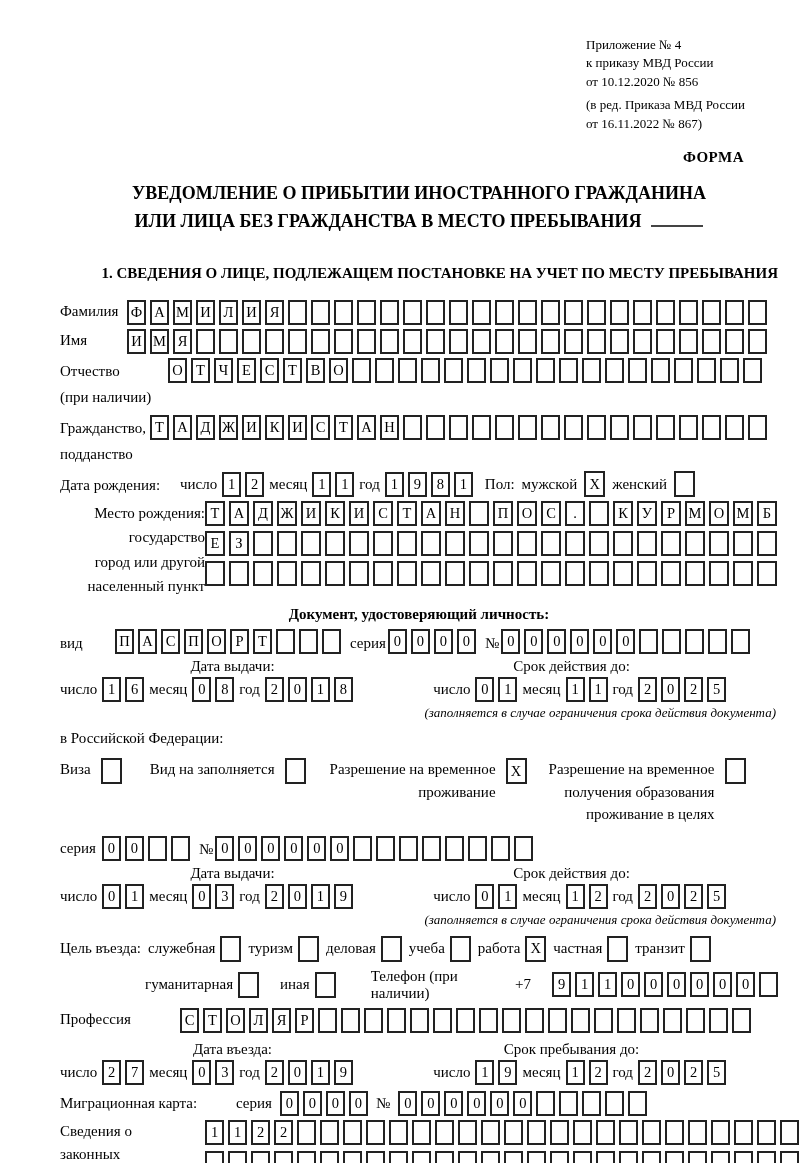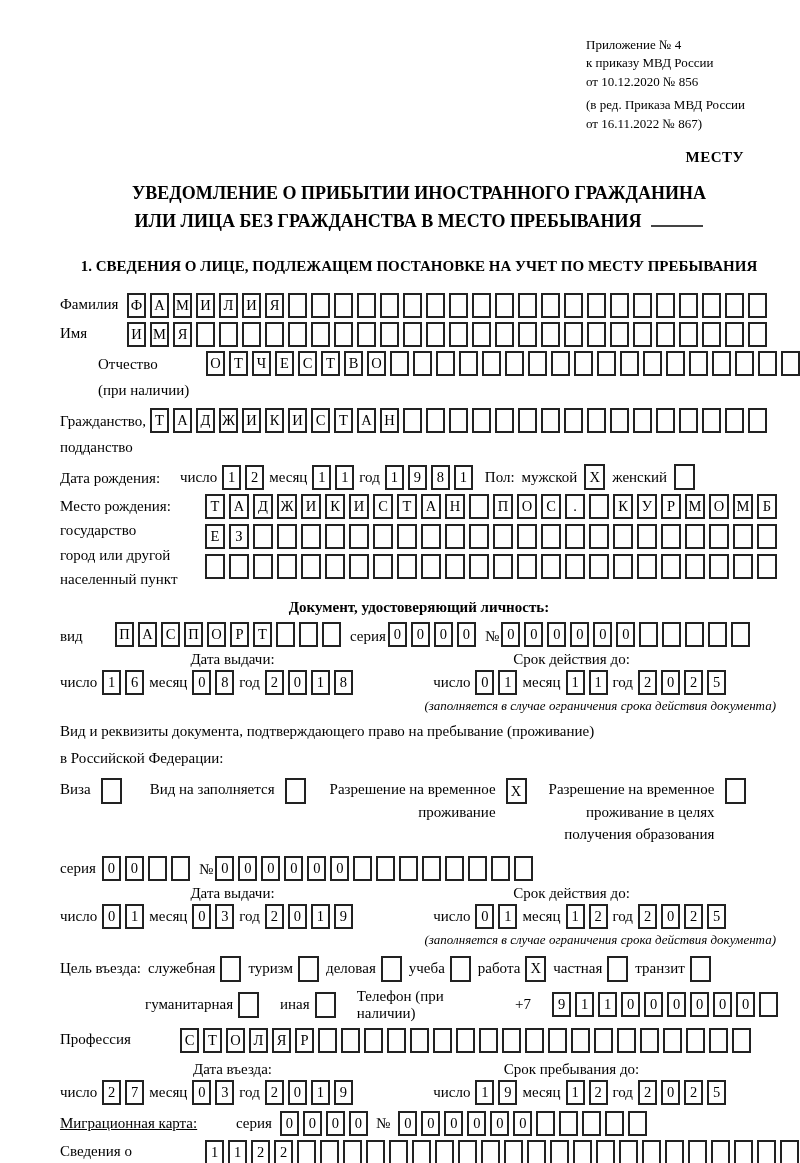--- a/index.html
+++ b/index.html
@@ -4,25 +4,25 @@
 <style>
   html,body{margin:0;padding:0;background:#fff;}
   body{width:800px;height:1163px;overflow:hidden;color:#000;
        font-family:"Liberation Serif","DejaVu Serif",serif;font-size:15px;}
   .page{box-sizing:border-box;width:800px;height:1163px;padding:36px 22px 10px 60px;position:relative;}
   .meta{margin-left:auto;width:192px;font-size:13px;line-height:1.42;}
   .meta .rev{margin-top:5px;}
   .forma{text-align:right;padding-right:34px;font-weight:bold;font-size:15px;margin-top:16px;letter-spacing:.5px;}
   .title{text-align:center;font-weight:bold;font-size:18px;line-height:1.55;margin-top:14px;}
   .blank{display:inline-block;width:52px;border-bottom:2.5px solid #444;height:14px;margin-left:10px;}
-  .sec{font-weight:bold;font-size:15px;text-align:center;margin-top:22px;margin-bottom:18px;}
+  .sec{font-weight:bold;font-size:15px;text-align:right;margin-top:29px;margin-bottom:18px;}
   .row{display:flex;align-items:flex-start;margin-bottom:4px;}
   .lbl{flex:none;padding-top:3px;}
   .lbl2{flex:none;display:flex;flex-direction:column;line-height:1.75;}
-  .w67{width:67px;}  .w105{width:108px;margin-left:38px;} .w88{width:90px;} .w55{width:55px;} .w165{width:168px;text-decoration:underline;}
+  .w67{width:67px;}  .w105{width:108px;} .w88{width:90px;} .w55{width:55px;} .w165{width:168px;}
   .cells{display:inline-flex;gap:4px;flex:none;}
   .cell{flex:none;box-sizing:border-box;width:19px;height:25px;border:2px solid #222;
         display:flex;align-items:center;justify-content:center;font-size:14.5px;background:#fff;}
   .cw .cell{width:20px;}
   .cb .cell{width:21px;height:26px;}
   .dg{display:inline-flex;align-items:center;gap:5px;flex:none;}
   .dgl{flex:none;}
   .ml{margin-left:9px;margin-right:2px;padding-top:3px;}
   .gender{display:inline-flex;align-items:center;gap:7px;margin-left:12px;}
   .bp-labels{flex:none;width:145px;display:flex;flex-direction:column;line-height:1.62;}
@@ -35,42 +35,42 @@
   .d-body{display:flex;align-items:center;}
   .d-right{margin-left:auto;margin-right:52px;}
   .d-note{text-align:right;font-size:13px;margin-top:3px;padding-right:2px;font-style:italic;}
   .intro{line-height:1.8;margin-top:4px;}
   .opts{display:flex;align-items:flex-start;gap:14px;margin:6px 0 10px;}
   .opt{display:inline-flex;align-items:flex-start;gap:10px;}
   .opt-l{display:flex;flex-direction:column;text-align:right;line-height:1.5;}
   .purpose{align-items:center;gap:7px;flex-wrap:nowrap;}
   .p{display:inline-flex;align-items:center;gap:5px;}
   .phone-row{align-items:center;gap:21px;padding-left:85px;margin-top:6px;}
-  .phone-lbl{}
+  .phone-lbl{margin-left:14px;}
   .pfx{margin-left:10px;}
   .prof-row{margin-top:6px;}
   .reps{margin-top:2px;}
   .reps-l{flex:none;width:145px;display:flex;flex-direction:column;line-height:1.58;}
   .reps-rows{display:flex;flex-direction:column;gap:6px;}
   .mig{align-items:center;gap:8px;margin-top:6px;}
 </style>
 </head>
 <body>
 
 <div class="page">
 
   <div class="meta">
     <div>Приложение № 4</div>
     <div>к приказу МВД России</div>
     <div>от 10.12.2020 № 856</div>
     <div class="rev">(в ред. Приказа МВД России</div>
     <div>от 16.11.2022 № 867)</div>
   </div>
 
-  <div class="forma">МЕСТУ</div>
+  <div class="forma">ФОРМА</div>
 
   <div class="title">
     <div>УВЕДОМЛЕНИЕ О ПРИБЫТИИ ИНОСТРАННОГО ГРАЖДАНИНА</div>
     <div><span>ИЛИ ЛИЦА БЕЗ ГРАЖДАНСТВА В МЕСТО ПРЕБЫВАНИЯ</span><span class="blank"></span></div>
   </div>
 
   <div class="sec">1. СВЕДЕНИЯ О ЛИЦЕ, ПОДЛЕЖАЩЕМ ПОСТАНОВКЕ НА УЧЕТ ПО МЕСТУ ПРЕБЫВАНИЯ</div>
 
   <div class="row">
     <span class="lbl w67">Фамилия</span>
@@ -238,21 +238,21 @@
       <span class="cells cb">
           <span class="cell">X</span>
         </span>
       <span>женский</span>
       <span class="cells cb">
           <span class="cell"></span>
         </span>
     </span>
   </div>
 
-  <div class="row" style="margin-top:4px;">
+  <div class="row" style="margin-top:4px;text-align:right;">
     <span class="bp-labels">
       <span>Место рождения:</span>
       <span>государство</span>
       <span>город или другой</span>
       <span>населенный пункт</span>
     </span>
     <span class="bp-rows">
       <span class="cells cw">
           <span class="cell">Т</span>
           <span class="cell">А</span>
@@ -415,21 +415,20 @@
             <span class="cell">0</span>
             <span class="cell">2</span>
             <span class="cell">5</span>
           </span>
       </span>
     </div>
     <div class="d-note">(заполняется в случае ограничения срока действия документа)</div>
   </div>
 
   <div class="intro">
-    <div>Вид и реквизиты документа, подтверждающего право на пребывание (проживание)</div>
     <div>в Российской Федерации:</div>
   </div>
 
   <div class="opts">
     <span class="opt">
       <span class="opt-l">
           <span>Виза</span>
         </span>
       <span class="cells cb">
           <span class="cell"></span>
@@ -448,22 +447,22 @@
         <span>Разрешение на временное</span>
         <span>проживание</span>
       </span>
       <span class="cells cb">
           <span class="cell">X</span>
         </span>
     </span>
     <span class="opt" style="margin-left:8px;">
       <span class="opt-l">
         <span>Разрешение на временное</span>
+        <span>получения образования</span>
         <span>проживание в целях</span>
-        <span>получения образования</span>
       </span>
       <span class="cells cb">
           <span class="cell"></span>
         </span>
     </span>
   </div>
 
   <div class="row" style="align-items:center;">
     <span class="dgl" style="margin-right:6px;">серия</span>
     <span class="cells">

